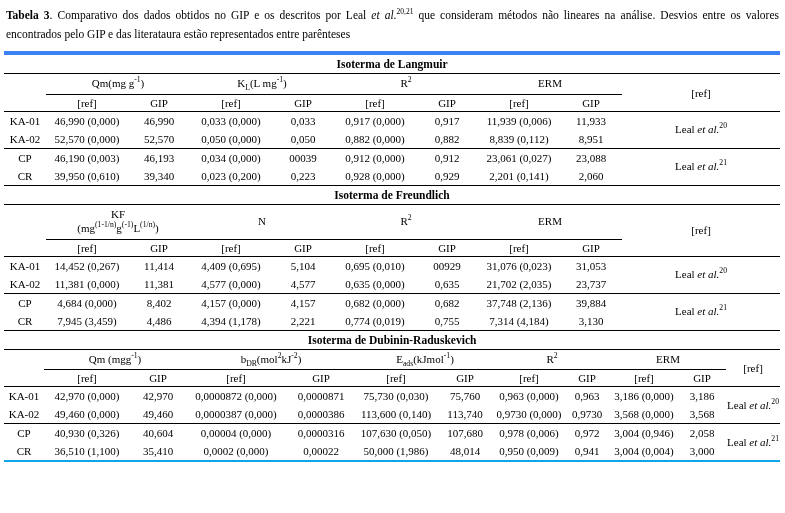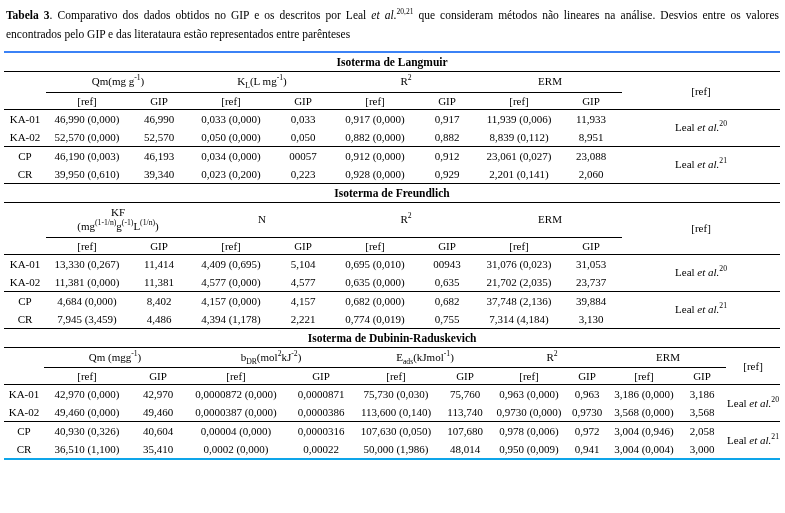--- a/index.html
+++ b/index.html
@@ -13,21 +13,21 @@
   .caption .cap-label{font-weight:bold;}
   .caption i{font-style:italic;}
   .caption sup{font-size:7.5px;line-height:0;}
   sup{font-size:0.7em;line-height:0;}
   sub{font-size:0.7em;line-height:0;}
 
   table.sec{
     border-collapse:collapse;table-layout:fixed;width:776px;
     font-size:11px;margin:0;
   }
-  table.sec.first{border-top:2px solid #3b82f6;}
+  table.sec.first{border-top:4px solid #3b82f6;}
   table.sec.last{border-bottom:2px solid #0ea5e9;}
   table.sec td{
     padding:3px 1px;text-align:center;vertical-align:middle;
     white-space:nowrap;overflow:hidden;
   }
   td.sec-title{font-weight:bold;font-size:11.5px;border-bottom:1px solid #000;padding:3px 0;}
   td.grp{border-bottom:1px solid #000;padding:1px 0;line-height:1.25;}
   td.spacer{border-bottom:none;}
   tr.subhdr td{border-bottom:1px solid #000;padding:2px 1px;}
   td.ref-hdr{border-bottom:1px solid #000;}
@@ -101,21 +101,21 @@
             <td class="val">0,882 (0,000)</td>
             <td class="val">0,882</td>
             <td class="val">8,839 (0,112)</td>
             <td class="val">8,951</td>
           </tr>
           <tr>
             <td class="row-label">CP</td>
             <td class="val">46,190 (0,003)</td>
             <td class="val">46,193</td>
             <td class="val">0,034 (0,000)</td>
-            <td class="val">00057</td>
+            <td class="val">00039</td>
             <td class="val">0,912 (0,000)</td>
             <td class="val">0,912</td>
             <td class="val">23,061 (0,027)</td>
             <td class="val">23,088</td>
             <td class="cite" rowspan="2">Leal <i>et al.</i><sup>21</sup></td>
           </tr>
           <tr class="pair-end">
             <td class="row-label">CR</td>
             <td class="val">39,950 (0,610)</td>
             <td class="val">39,340</td>
@@ -159,26 +159,26 @@
             <td>GIP</td>
             <td>[ref]</td>
             <td>GIP</td>
             <td>[ref]</td>
             <td>GIP</td>
             <td>[ref]</td>
             <td>GIP</td>
           </tr>
           <tr>
             <td class="row-label">KA-01</td>
-            <td class="val">13,330 (0,267)</td>
+            <td class="val">14,452 (0,267)</td>
             <td class="val">11,414</td>
             <td class="val">4,409 (0,695)</td>
             <td class="val">5,104</td>
             <td class="val">0,695 (0,010)</td>
-            <td class="val">00943</td>
+            <td class="val">00929</td>
             <td class="val">31,076 (0,023)</td>
             <td class="val">31,053</td>
             <td class="cite" rowspan="2">Leal <i>et al.</i><sup>20</sup></td>
           </tr>
           <tr class="pair-end">
             <td class="row-label">KA-02</td>
             <td class="val">11,381 (0,000)</td>
             <td class="val">11,381</td>
             <td class="val">4,577 (0,000)</td>
             <td class="val">4,577</td>

